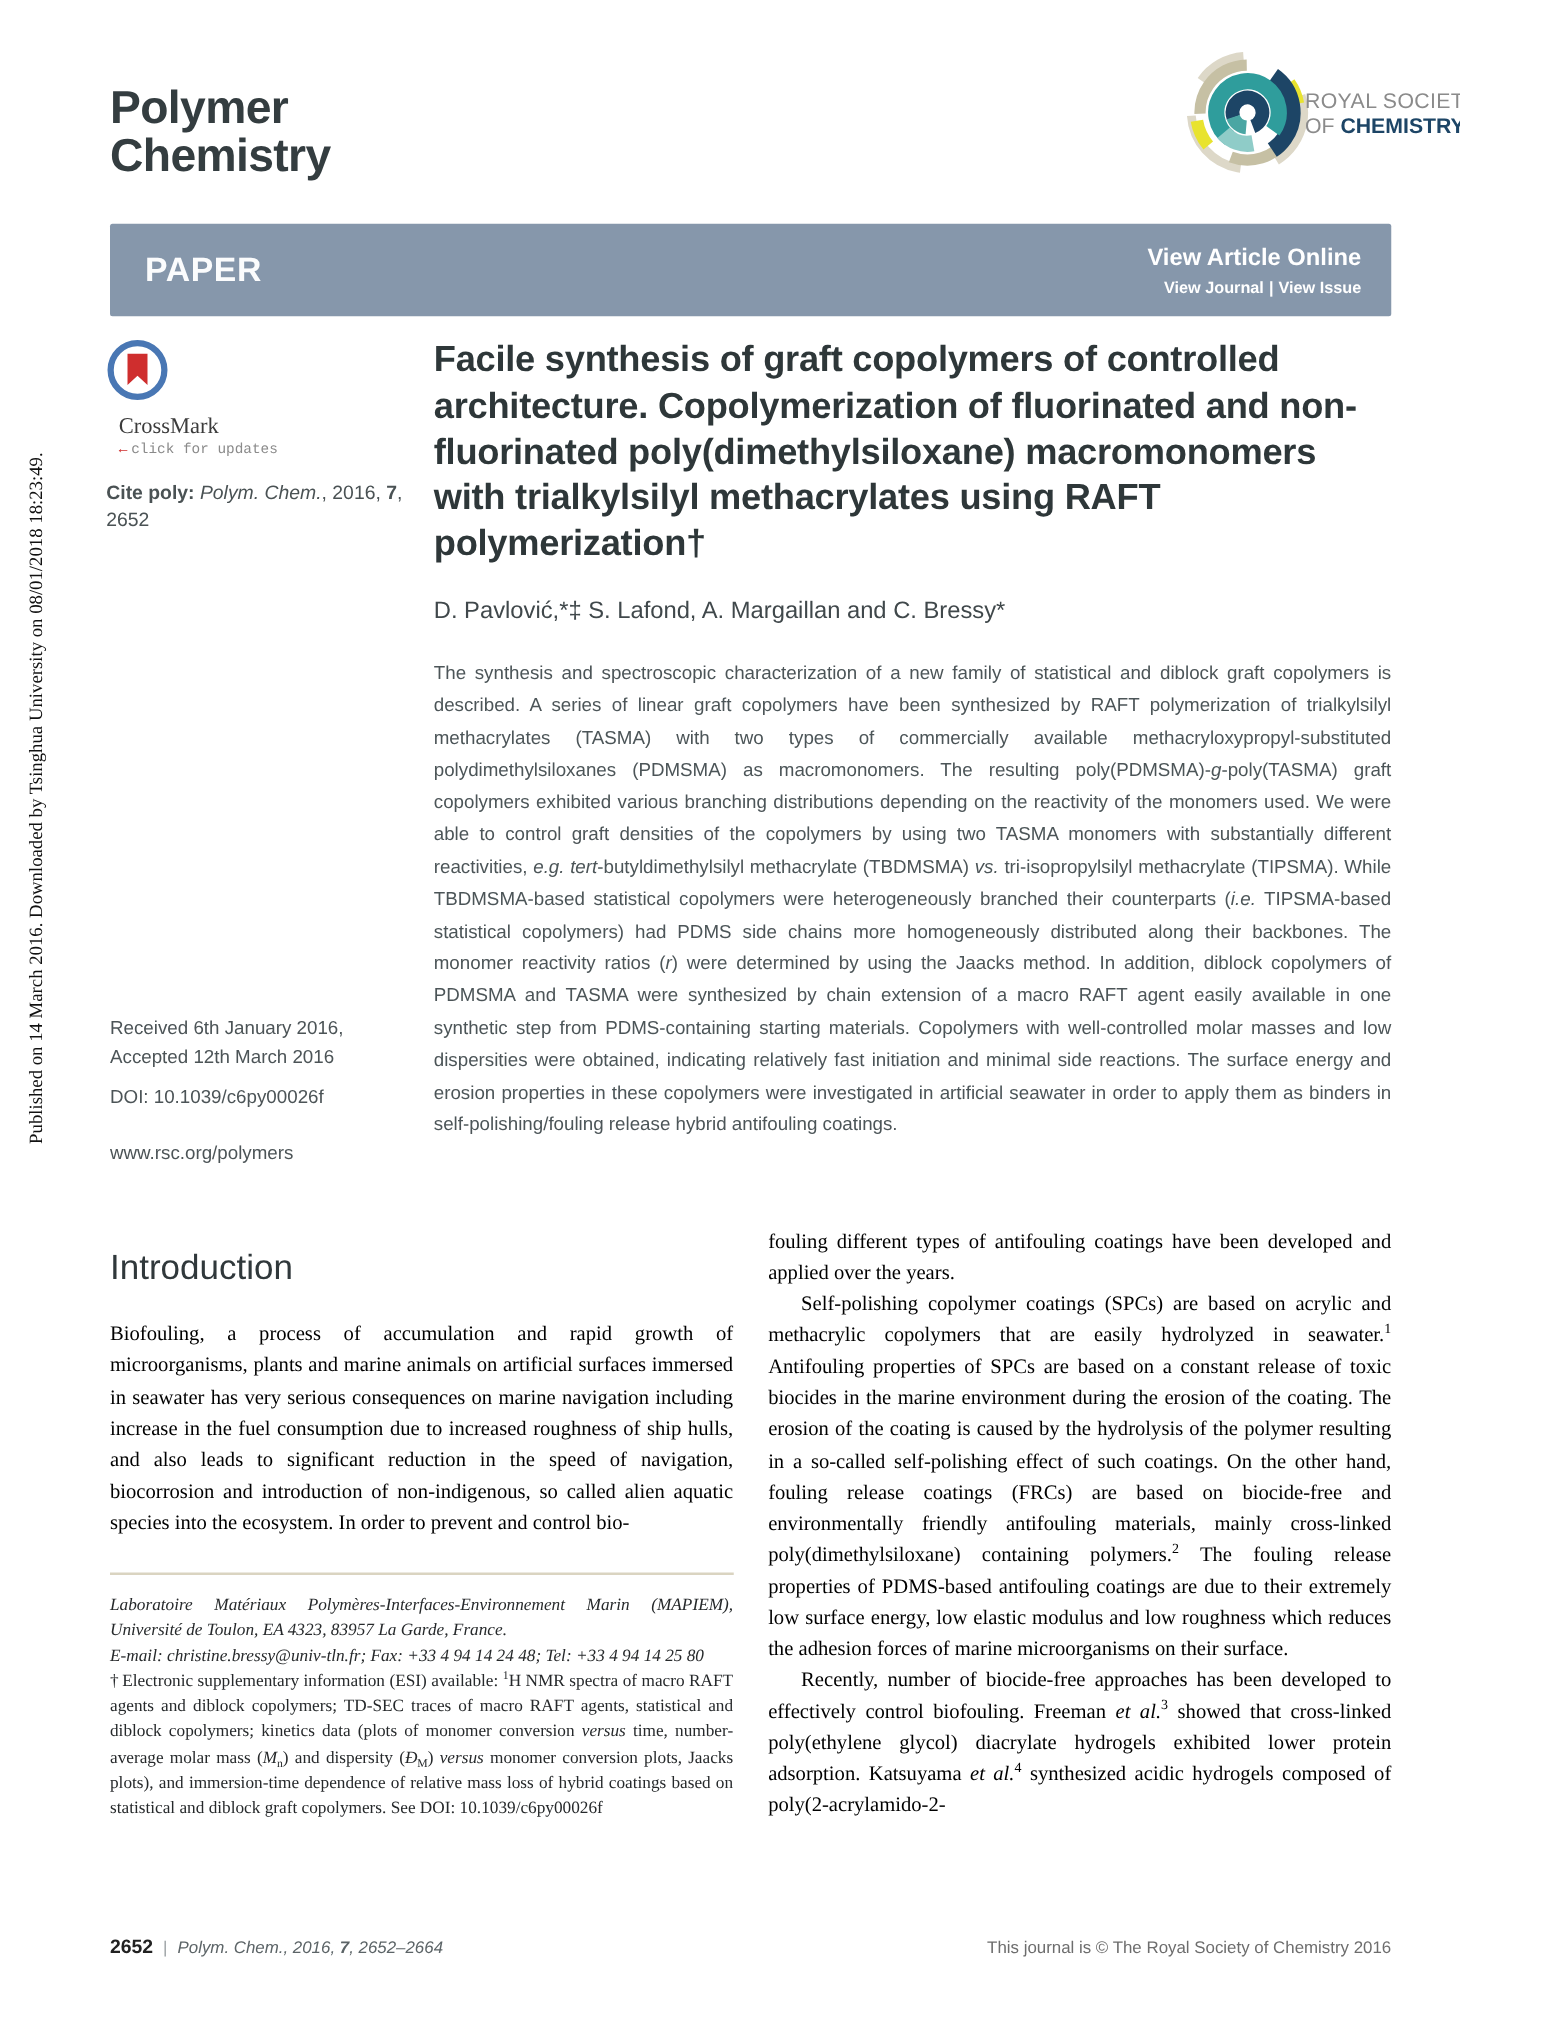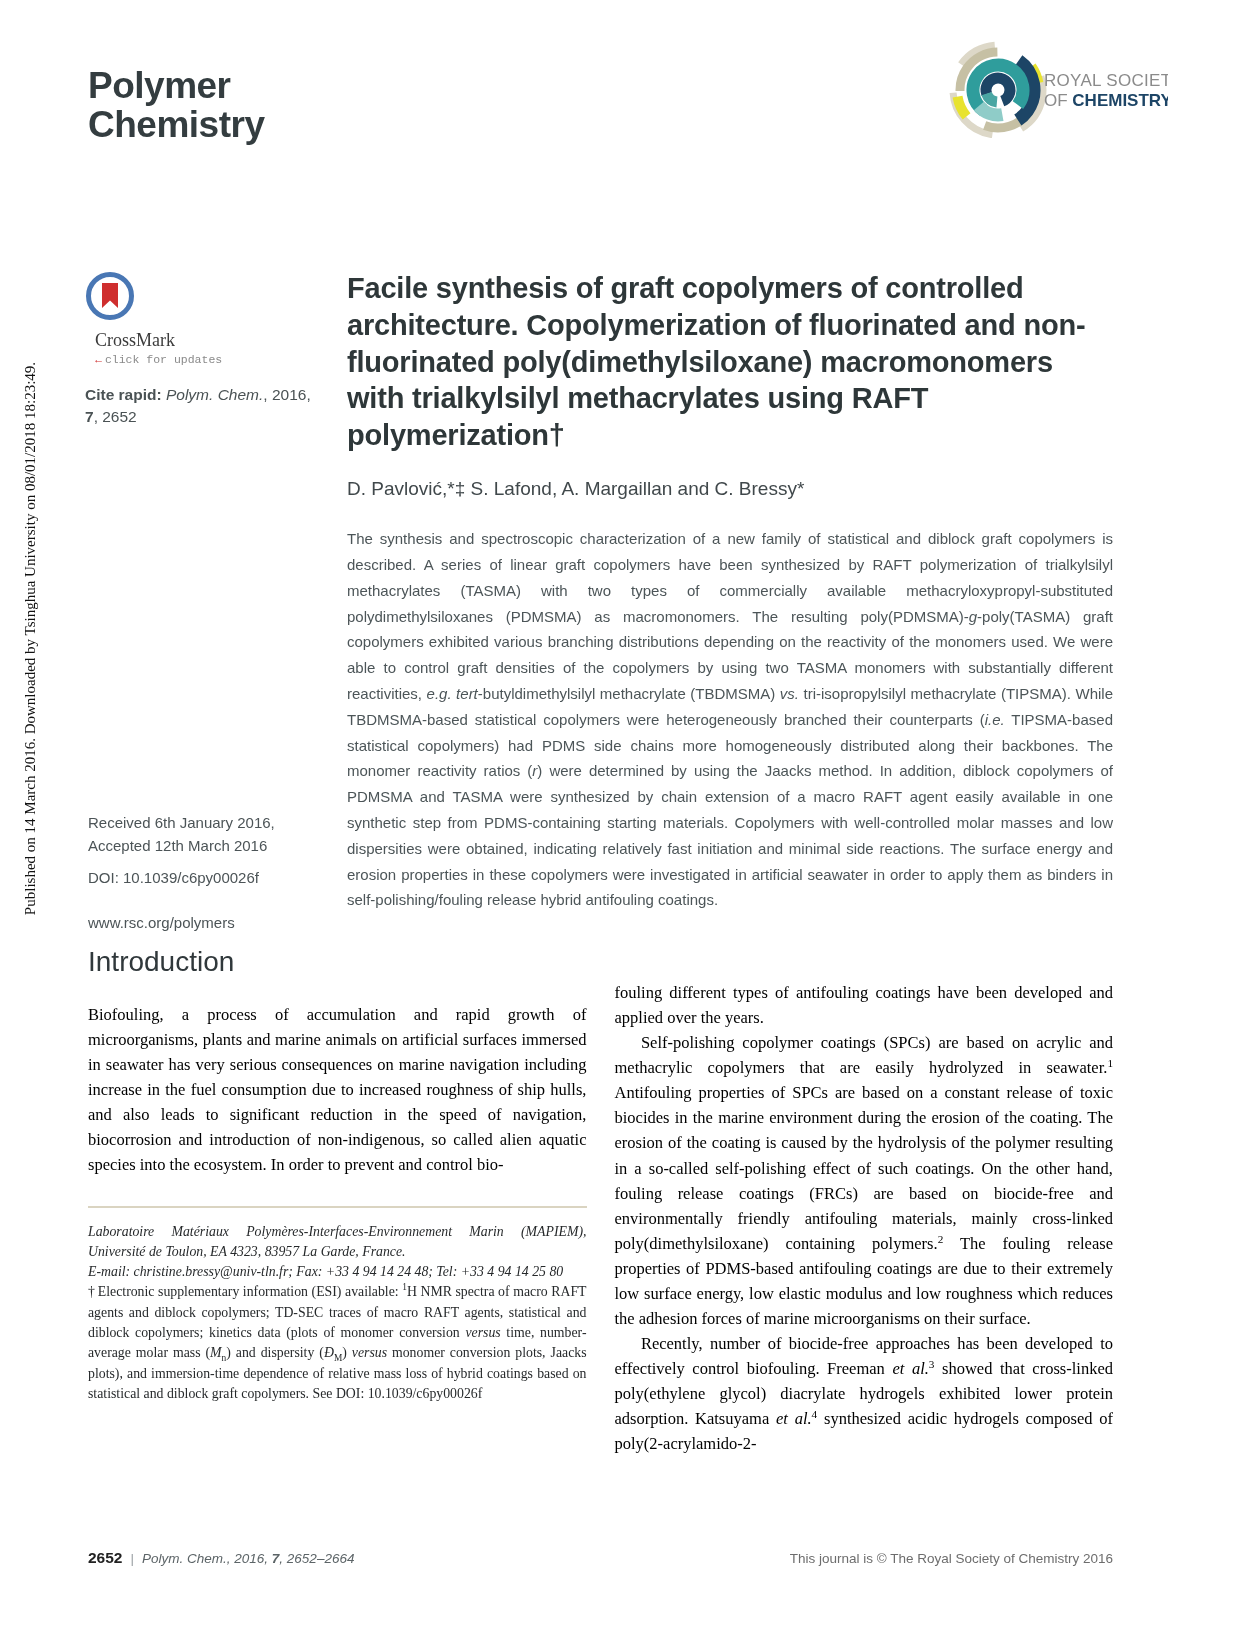--- a/index.html
+++ b/index.html
@@ -44,21 +44,21 @@
   .received-block .site { margin-top:22px; }
   
   .title-col { position:absolute; top:270px; left:347px; width:766px; }
   .article-title { font-size:29px; line-height:1.27; font-weight:700; color:#2e3739;
     letter-spacing:-0.2px; }
   .authors { margin-top:24px; font-size:19px; color:#40484b; }
   .abstract { margin-top:26px; font-size:15px; line-height:1.72; color:#4c5558;
     text-align:justify; }
   
   .intro-row { position:absolute; top:942px; left:88px; width:1025px;
-    display:flex; gap:28px; }
+    display:flex; gap:28px;align-items:flex-end; }
   .col { flex:1 1 0; min-width:0; }
   .intro-heading { font-size:28px; font-weight:400; color:#30383b; margin:4px 0 24px; }
   .body-serif { font-family:"Liberation Serif", serif; font-size:16.5px;
     line-height:1.52; color:#000000; text-align:justify; }
   .col-right { padding-top:38px; }
   .col-right .p-indent { text-indent:1.6em; }
   .fn-divider { border:0; border-top:2px solid #dad4c1; margin:28px 0 14px; }
   .footnote { font-family:"Liberation Serif", serif; font-size:13.8px;
     line-height:1.47; color:#26292b; text-align:justify; }
   .footnote p { margin:0; }
@@ -96,33 +96,40 @@
         <circle cx="0" cy="0" r="12" fill="none" stroke="#1d4566" stroke-width="11" stroke-dasharray="56 20" transform="rotate(160)"></circle>
         <circle cx="0" cy="0" r="12" fill="none" stroke="#4aa6a3" stroke-width="11" stroke-dasharray="14 62" transform="rotate(95)"></circle>
       </g>
       <text x="96" y="58" font-family="Liberation Sans, sans-serif" font-size="17" fill="#8b8b8b" letter-spacing="0.3">ROYAL SOCIETY</text>
       <text x="96" y="78" font-family="Liberation Sans, sans-serif" font-size="17" fill="#8b8b8b">
         <tspan>OF </tspan><tspan font-weight="bold" fill="#1d4566">CHEMISTRY</tspan>
       </text>
     </svg>
   </div>
 
+  <div class="banner">
+    <span class="paper-label">PAPER</span>
+    <span class="right-links">
+      <div class="vao">View Article Online</div>
+      <div class="vj"><span>View Journal</span><span class="sep">|</span><span>View Issue</span></div>
+    </span>
+  </div>
 
   <div class="meta-col">
     <div class="cm-row">
       <svg width="50" height="50" viewBox="0 0 50 50">
         <circle cx="25" cy="25" r="21.5" fill="#ffffff" stroke="#4977b4" stroke-width="5"></circle>
         <path d="M17 12 h16 v25 l-8 -7.5 -8 7.5 z" fill="#cf2e2e"></path>
       </svg>
       <div class="cm-text">
         <div class="cm-name">CrossMark</div>
         <div class="cm-tag"><span class="arr">←</span><span>click for updates</span></div>
       </div>
     </div>
-    <div class="cite-block"><span style="font-weight: 700;">Cite rapid: </span><span style="font-style: italic;">Polym. Chem.</span><span>, 2016, </span><span style="font-weight: 700;">7</span><span>, 2652</span></div>
+    <div class="cite-block"><span style="font-weight: 700;">Cite poly: </span><span style="font-style: italic;">Polym. Chem.</span><span>, 2016, </span><span style="font-weight: 700;">7</span><span>, 2652</span></div>
   </div>
 
   <div class="received-block">
     <div>Received 6th January 2016,</div>
     <div>Accepted 12th March 2016</div>
     <div class="doi">DOI: 10.1039/c6py00026f</div>
     <div class="site">www.rsc.org/polymers</div>
   </div>
 
   <div class="title-col">

